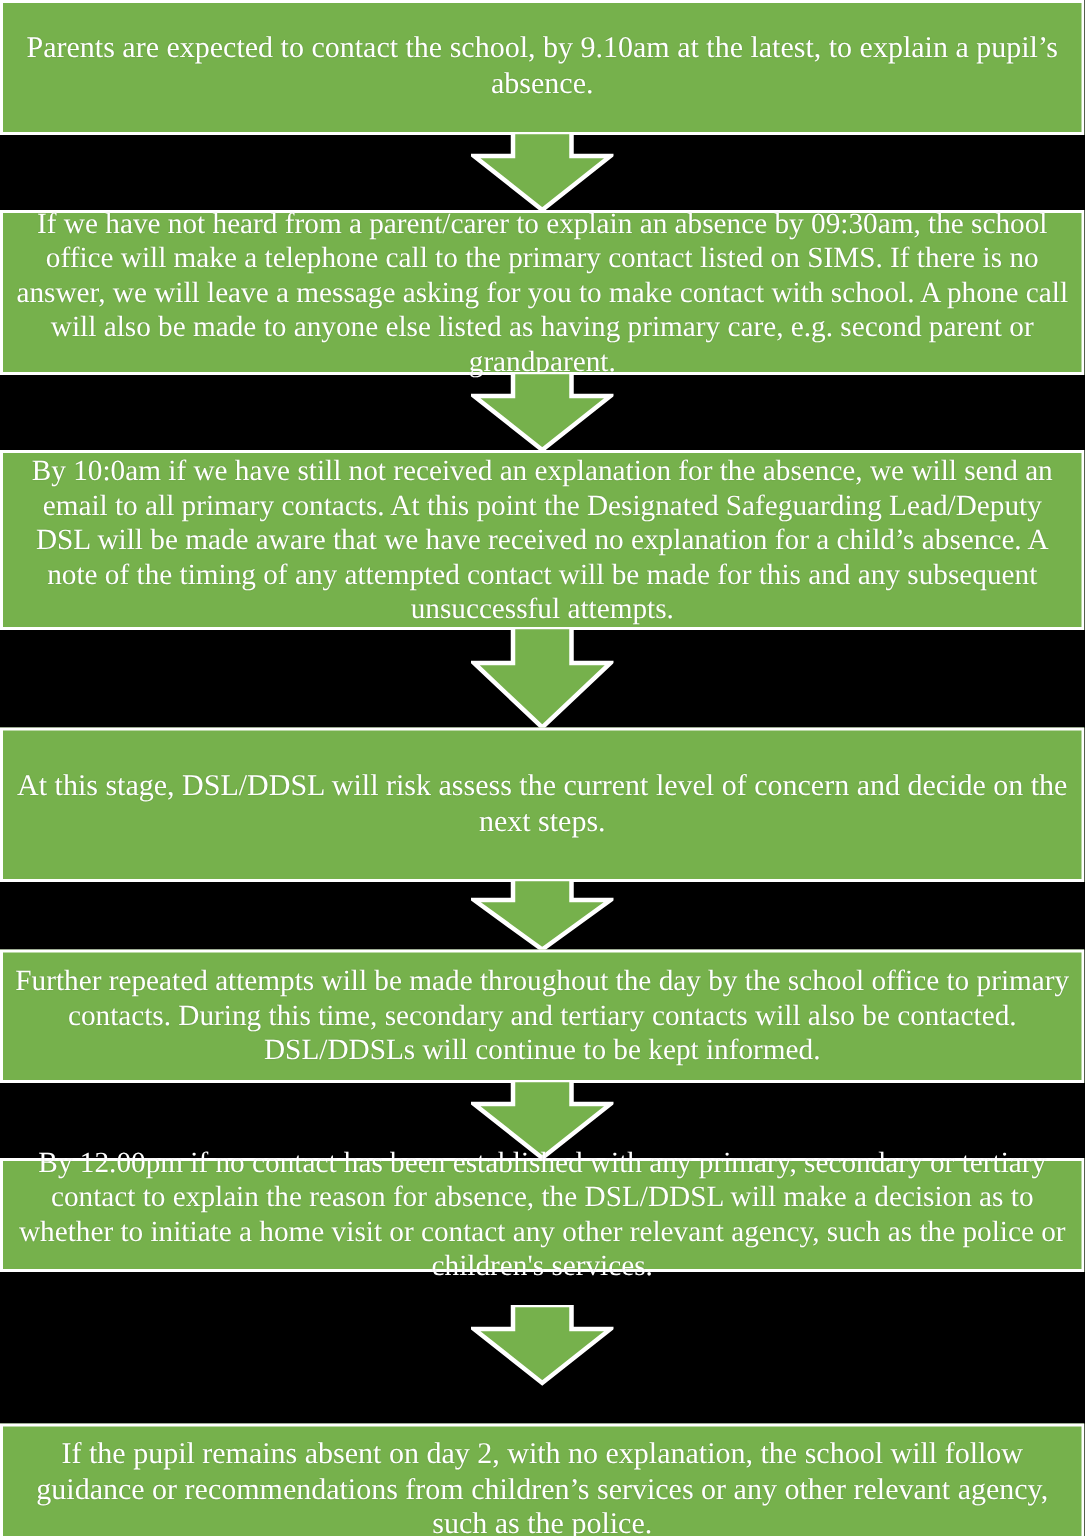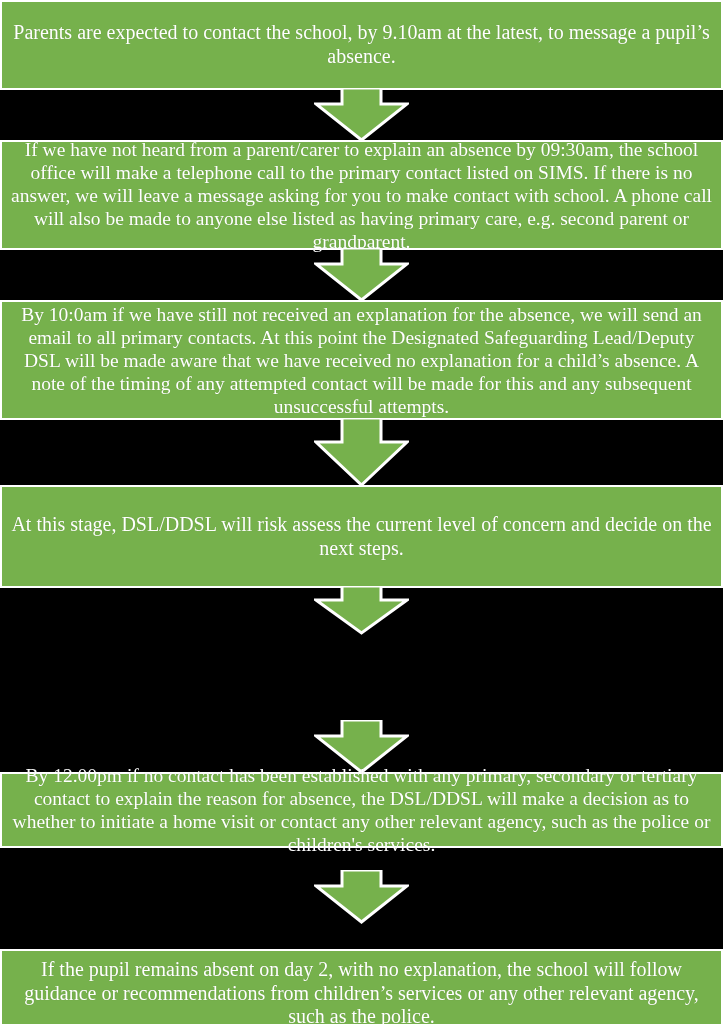--- a/index.html
+++ b/index.html
@@ -51,21 +51,21 @@
     width: 95px;
     height: 100%;
   }
 </style>
 </head>
 <body>
 
 <div id="flowchart">
 
   <div class="flow-box" style="top:0px; height:90px;">
-    <div class="flow-box-text" style="font-size:20px;">Parents are expected to contact the school, by 9.10am at the latest, to message a pupil’s absence.</div>
+    <div class="flow-box-text" style="font-size:20px;">Parents are expected to contact the school, by 9.10am at the latest, to explain a pupil’s absence.</div>
   </div>
 
   <div class="connector-arrow" style="top:88px; height:54px;">
     <svg viewBox="0 0 95 54" preserveAspectRatio="none" aria-hidden="true">
       <polygon points="28,0 67,0 67,16 93,16 47.5,52 2,16 28,16" fill="#76b14c" stroke="#ffffff" stroke-width="3"></polygon>
     </svg>
   </div>
 
   <div class="flow-box" style="top:140px; height:110px;align-items:center;">
     <div class="flow-box-text" style="font-size:19.5px;">If we have not heard from a parent/carer to explain an absence by 09:30am, the school office will make a telephone call to the primary contact listed on SIMS. If there is no answer, we will leave a message asking for you to make contact with school. A phone call will also be made to anyone else listed as having primary care, e.g. second parent or grandparent.</div>
@@ -90,20 +90,23 @@
   <div class="flow-box" style="top:485px; height:103px;">
     <div class="flow-box-text" style="font-size:20px;">At this stage, DSL/DDSL will risk assess the current level of concern and decide on the next steps.</div>
   </div>
 
   <div class="connector-arrow" style="top:586px; height:49px;">
     <svg viewBox="0 0 95 49" preserveAspectRatio="none" aria-hidden="true">
       <polygon points="28,0 67,0 67,14 93,14 47.5,47 2,14 28,14" fill="#76b14c" stroke="#ffffff" stroke-width="3"></polygon>
     </svg>
   </div>
 
+  <div class="flow-box" style="top:633px; height:89px;">
+    <div class="flow-box-text" style="font-size:19.5px;">Further repeated attempts will be made throughout the day by the school office to primary contacts. During this time, secondary and tertiary contacts will also be contacted. DSL/DDSLs will continue to be kept informed.</div>
+  </div>
 
   <div class="connector-arrow" style="top:720px; height:54px;">
     <svg viewBox="0 0 95 54" preserveAspectRatio="none" aria-hidden="true">
       <polygon points="28,0 67,0 67,16 93,16 47.5,52 2,16 28,16" fill="#76b14c" stroke="#ffffff" stroke-width="3"></polygon>
     </svg>
   </div>
 
   <div class="flow-box" style="top:772px; height:76px;">
     <div class="flow-box-text" style="font-size:19.5px;">By 12.00pm if no contact has been established with any primary, secondary or tertiary contact to explain the reason for absence, the DSL/DDSL will make a decision as to whether to initiate a home visit or contact any other relevant agency, such as the police or children's services.</div>
   </div>

